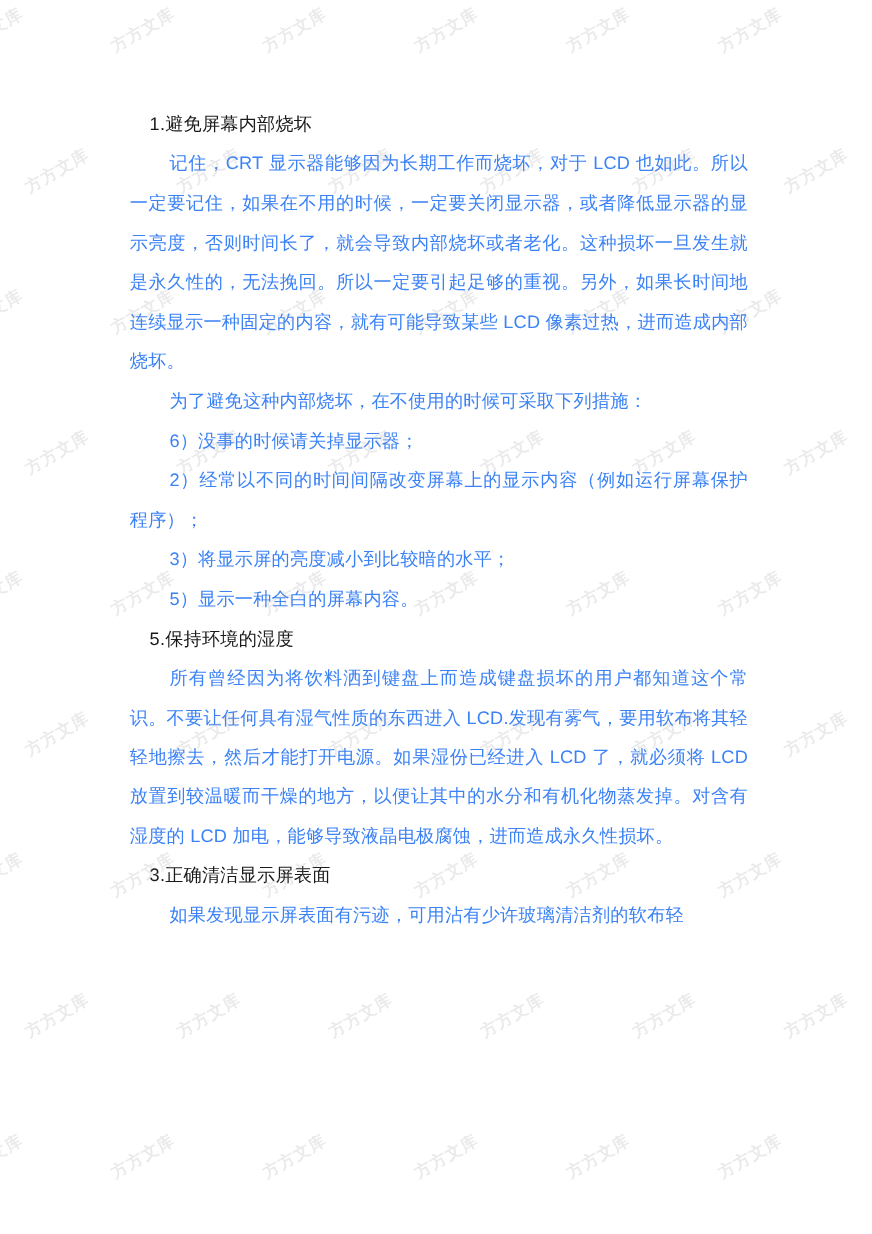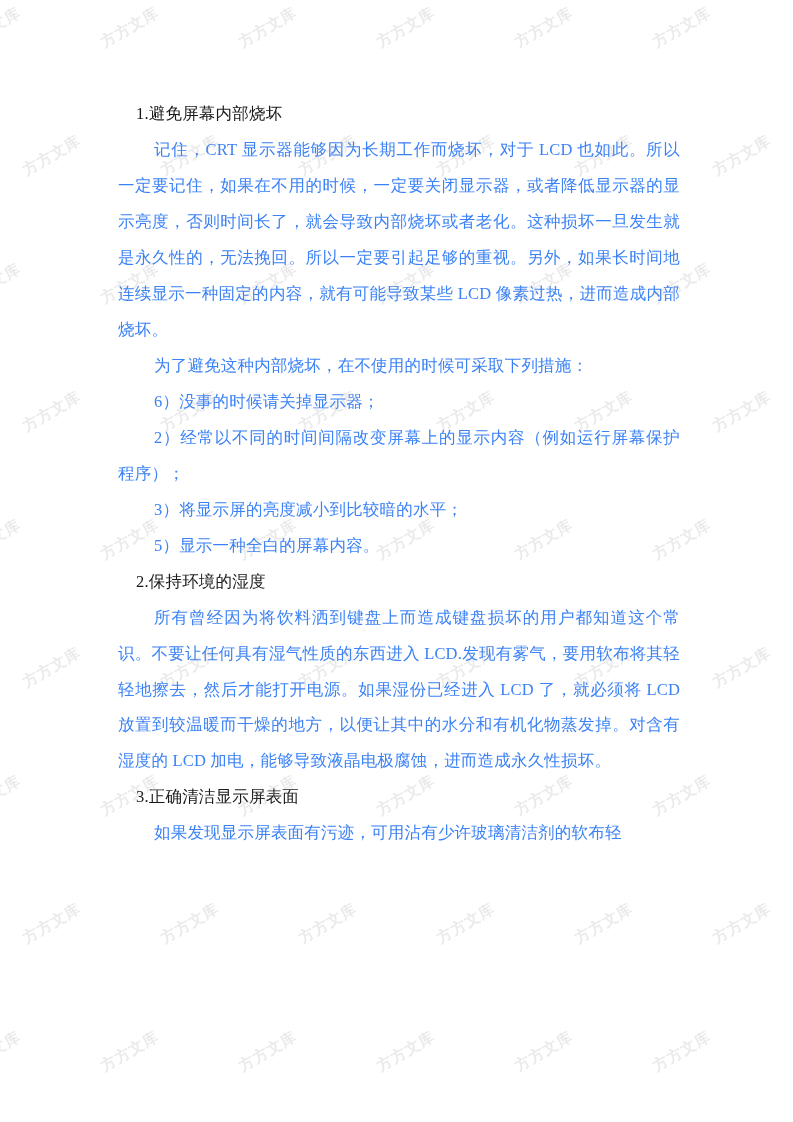--- a/index.html
+++ b/index.html
@@ -38,21 +38,20 @@
     user-select: none;
   }
 
   
   #page {
     position: absolute;
     top: 0; left: 0;
     width: 793px;
     height: 1122px;
     z-index: 1;
-    font-family: Liberation Serif, serif;
   }
   #doc-body {
     position: absolute;
     left: 118px;
     top: 96px;
     width: 562px;
   }
   .para {
     font-size: 16.5px;
     line-height: 2.18;
@@ -78,21 +77,21 @@
 
 <div id="page">
   <div id="doc-body">
       <p class="heading">1.避免屏幕内部烧坏</p>
       <p class="para indent-2">记住，CRT 显示器能够因为长期工作而烧坏，对于 LCD 也如此。所以一定要记住，如果在不用的时候，一定要关闭显示器，或者降低显示器的显示亮度，否则时间长了，就会导致内部烧坏或者老化。这种损坏一旦发生就是永久性的，无法挽回。所以一定要引起足够的重视。另外，如果长时间地连续显示一种固定的内容，就有可能导致某些 LCD 像素过热，进而造成内部烧坏。</p>
       <p class="para indent-2">为了避免这种内部烧坏，在不使用的时候可采取下列措施：</p>
       <p class="para indent-2">6）没事的时候请关掉显示器；</p>
       <p class="para indent-2">2）经常以不同的时间间隔改变屏幕上的显示内容（例如运行屏幕保护程序）；</p>
       <p class="para indent-2">3）将显示屏的亮度减小到比较暗的水平；</p>
       <p class="para indent-2">5）显示一种全白的屏幕内容。</p>
-      <p class="heading">2.保持环境的湿度</p>
+      <p class="heading">5.保持环境的湿度</p>
       <p class="para indent-2">所有曾经因为将饮料洒到键盘上而造成键盘损坏的用户都知道这个常识。不要让任何具有湿气性质的东西进入 LCD.发现有雾气，要用软布将其轻轻地擦去，然后才能打开电源。如果湿份已经进入 LCD 了，就必须将 LCD 放置到较温暖而干燥的地方，以便让其中的水分和有机化物蒸发掉。对含有湿度的 LCD 加电，能够导致液晶电极腐蚀，进而造成永久性损坏。</p>
       <p class="heading">3.正确清洁显示屏表面</p>
       <p class="para indent-2">如果发现显示屏表面有污迹，可用沾有少许玻璃清洁剂的软布轻</p>
     </div>
 </div>
 
 <div id="watermark-layer">
     <span class="wm" style="left: -40px; top: 18px;">方方文库</span>
     <span class="wm" style="left: 98px; top: 18px;">方方文库</span>
     <span class="wm" style="left: 236px; top: 18px;">方方文库</span>

